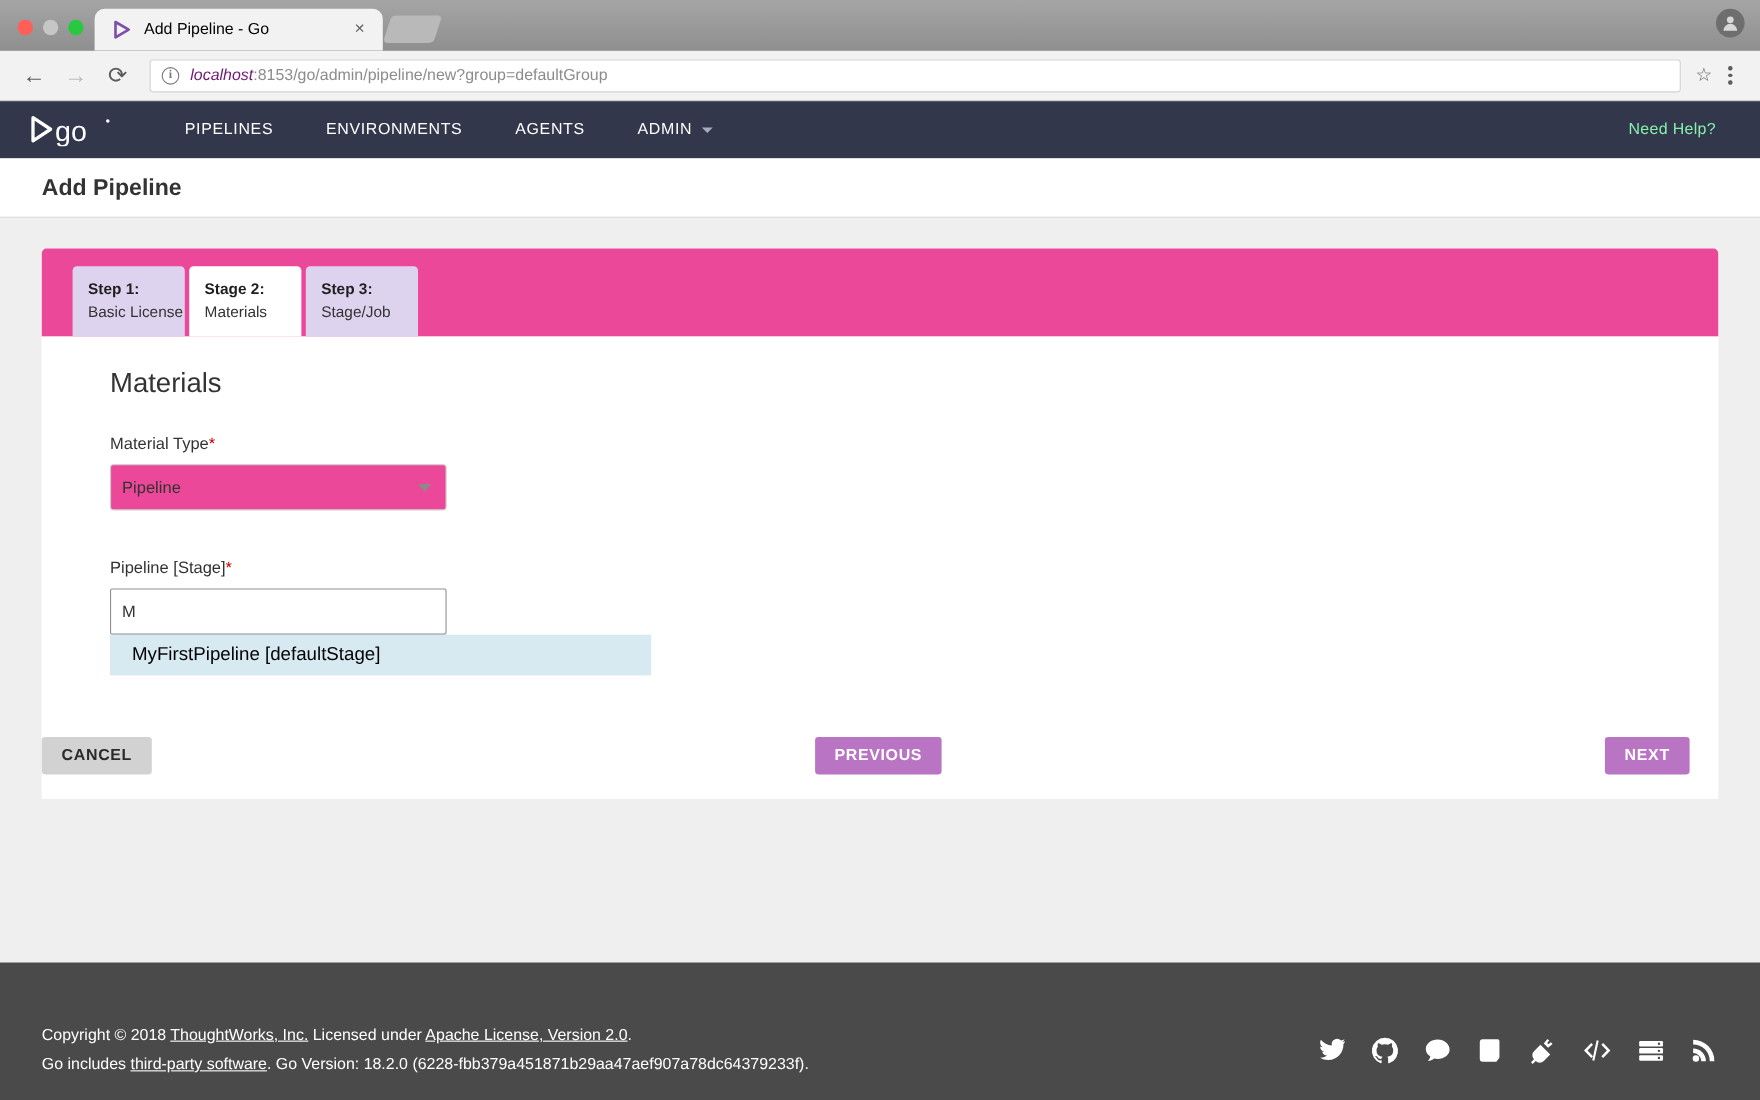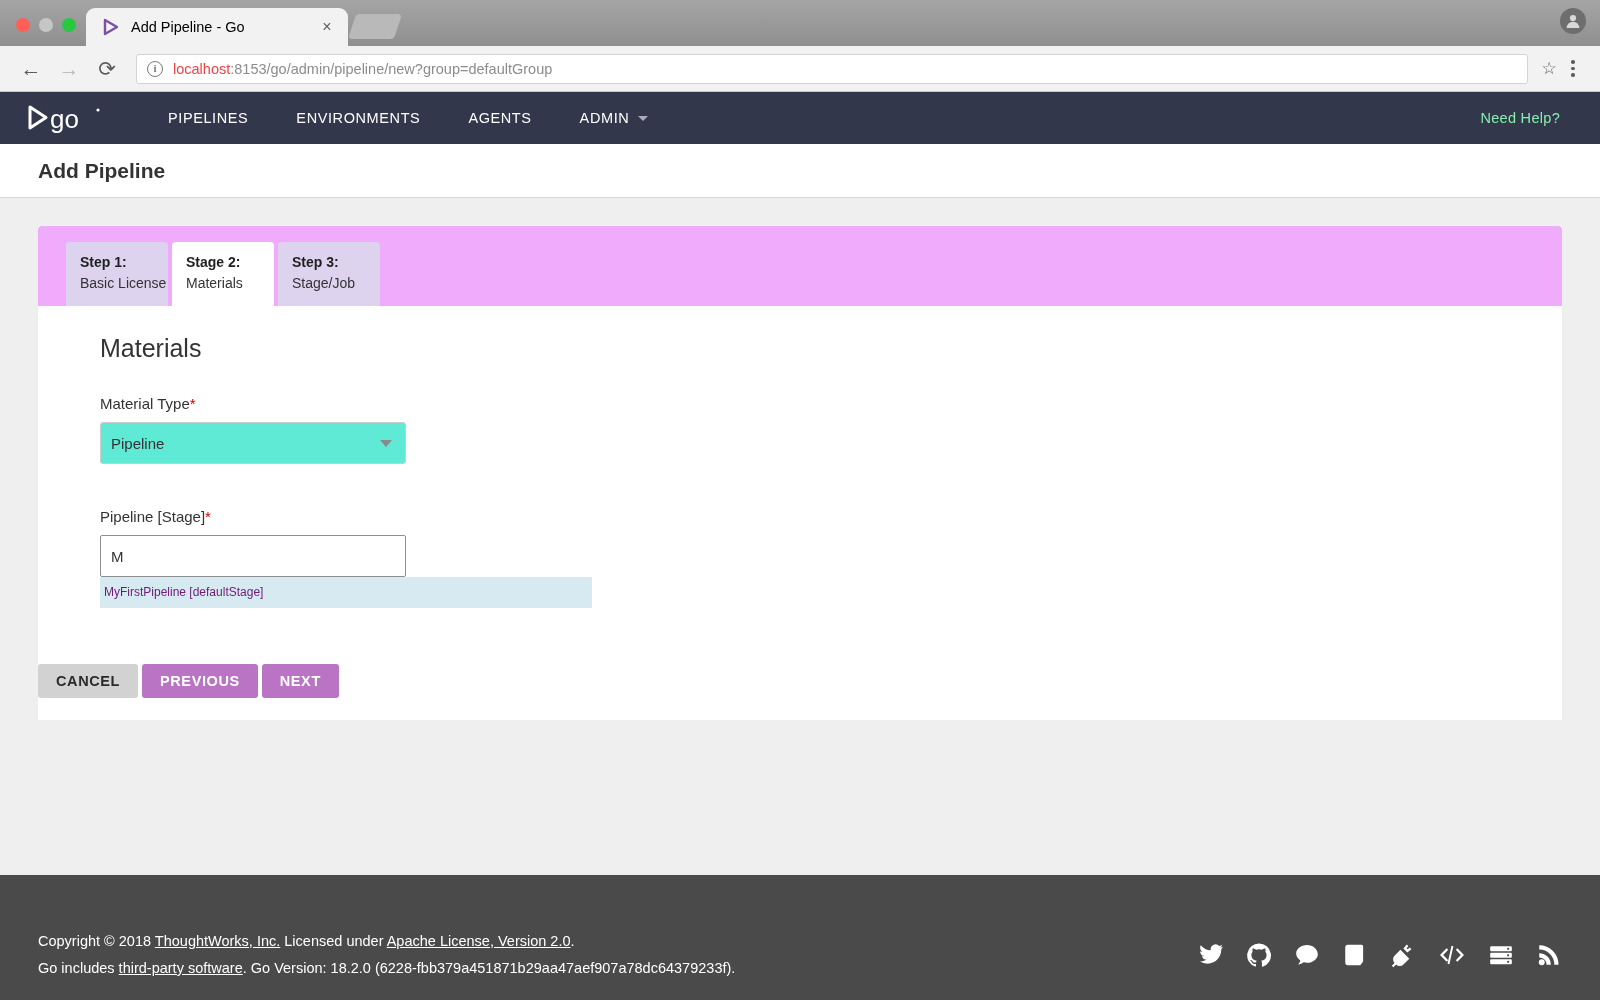--- a/index.html
+++ b/index.html
@@ -64,21 +64,21 @@
     margin: 0 10px 0 8px;
   }
   .info-icon {
     width: 16px; height: 16px; border: 1.4px solid #7a7a7a; border-radius: 50%;
     color: #7a7a7a; font-size: 11px; font-weight: bold;
     display: flex; align-items: center; justify-content: center;
     margin-right: 10px; flex: 0 0 auto; line-height: 1;
     font-family: "Liberation Serif", serif;
   }
   .url { font-size: 14.5px; color: #8c8c8c; white-space: nowrap; }
-  .url .host { color: #ef4444; }
+  .url .host { color: #701a75; font-style: italic; }
   .star-btn { width: 22px; height: 22px; color: #636363; font-size: 17px; line-height:1;
               display:flex; align-items:center; justify-content:center; }
   .kebab { width: 26px; display: flex; flex-direction: column; align-items: center; gap: 3px; }
   .kebab i { width: 3.5px; height: 3.5px; border-radius: 50%; background: #5c5c5c; display:block; }
   .profile-icon {
     position: absolute; right: 14px; top: 8px;
     width: 26px; height: 26px; border-radius: 50%;
     background: #6e6e6e;
     display: flex; align-items: center; justify-content: center;
   }
@@ -109,63 +109,63 @@
     height: 54px; background: #ffffff; display: flex; align-items: center;
     padding: 0 38px; border-bottom: 1px solid #d6d6d6;
   }
   .page-title { font-size: 21px; color: #333333; }
 
   .page-body { background: #efefef; height: 677px; padding: 28px 38px 0 38px; }
 
   .card { width: 1524px; background: #ffffff; }
 
   .tabs-strip {
-    background: #f0abfc; border-radius: 4px 4px 0 0;
+    background: #ec4899; border-radius: 4px 4px 0 0;
     height: 80px; padding: 16px 0 0 28px; display: flex; align-items: center; gap: 4px;
   }
   .step-tab {
     width: 102px; height: 64px; border-radius: 4px 4px 0 0;
     background: #ded3ef; padding: 12px 0 0 14px;
   }
   .step-tab.active { background: #ffffff; }
   .step-tab .l1 { font-size: 14px; font-weight: bold; color: #1f1f1f; margin-bottom: 5px; }
   .step-tab .l2 { font-size: 14px; color: #333333; white-space: nowrap; }
   .step-tab.active .l1 { font-weight: bold; }
 
   .card-body { padding: 28px 0 0 0; background: #ffffff; }
   .section-title { font-size: 25px; color: #333333; font-weight: normal; padding: 0 0 0 62px; }
 
   .form-area { padding: 32px 0 0 62px; position: relative; }
   .field-label { font-size: 15px; color: #333333; margin-bottom: 10px; }
   .req { color: #cc0000; }
   .select-wrap { position: relative; width: 306px; }
   .select-box {
     width: 306px; height: 42px; border: 1px solid #cccccc; border-radius: 3px;
-    background: #5eead4; font-size: 15px; color: #333333;
+    background: #ec4899; font-size: 15px; color: #333333;
     display: flex; align-items: center; padding: 12px 10px;
   }
   .select-arrow {
     position: absolute; right: 14px; top: 18px;
     border-left: 6px solid transparent; border-right: 6px solid transparent;
     border-top: 7px solid #8a8a8a;
   }
   .field-block { margin-bottom: 44px; }
   .text-input {
     width: 306px; height: 42px; border: 1px solid #8f8f8f; border-radius: 2px;
     background: #ffffff; font-size: 15px; color: #333333;
     display: flex; align-items: center; padding: 0 10px;
   }
   .autocomplete {
     width: 492px; background: #d7eaf1; border: none;
-    font-size: 12px; color: #701a75;
-    padding: 8px 0 9px 4px; margin-top: 0px;
+    font-size: 17px; color: #000000;
+    padding: 8px 0 9px 20px; margin-top: 0px;
   }
 
   .card-actions {
-    padding: 22px 26px 22px 0; display: flex; justify-content: flex-start; gap: 4px;
+    padding: 22px 26px 22px 0; display: flex; justify-content: space-between; gap: 4px;
     margin-top: 34px;
   }
   .btn {
     height: 34px; border-radius: 3px; border: none;
     font-size: 14.5px; font-weight: bold; letter-spacing: 0.6px;
     display: flex; align-items: center; justify-content: center;
     padding: 0 18px; cursor: pointer;
     font-family: "Liberation Sans", sans-serif;
   }
   .btn-cancel { background: #d2d2d2; color: #2b2b2b; }

